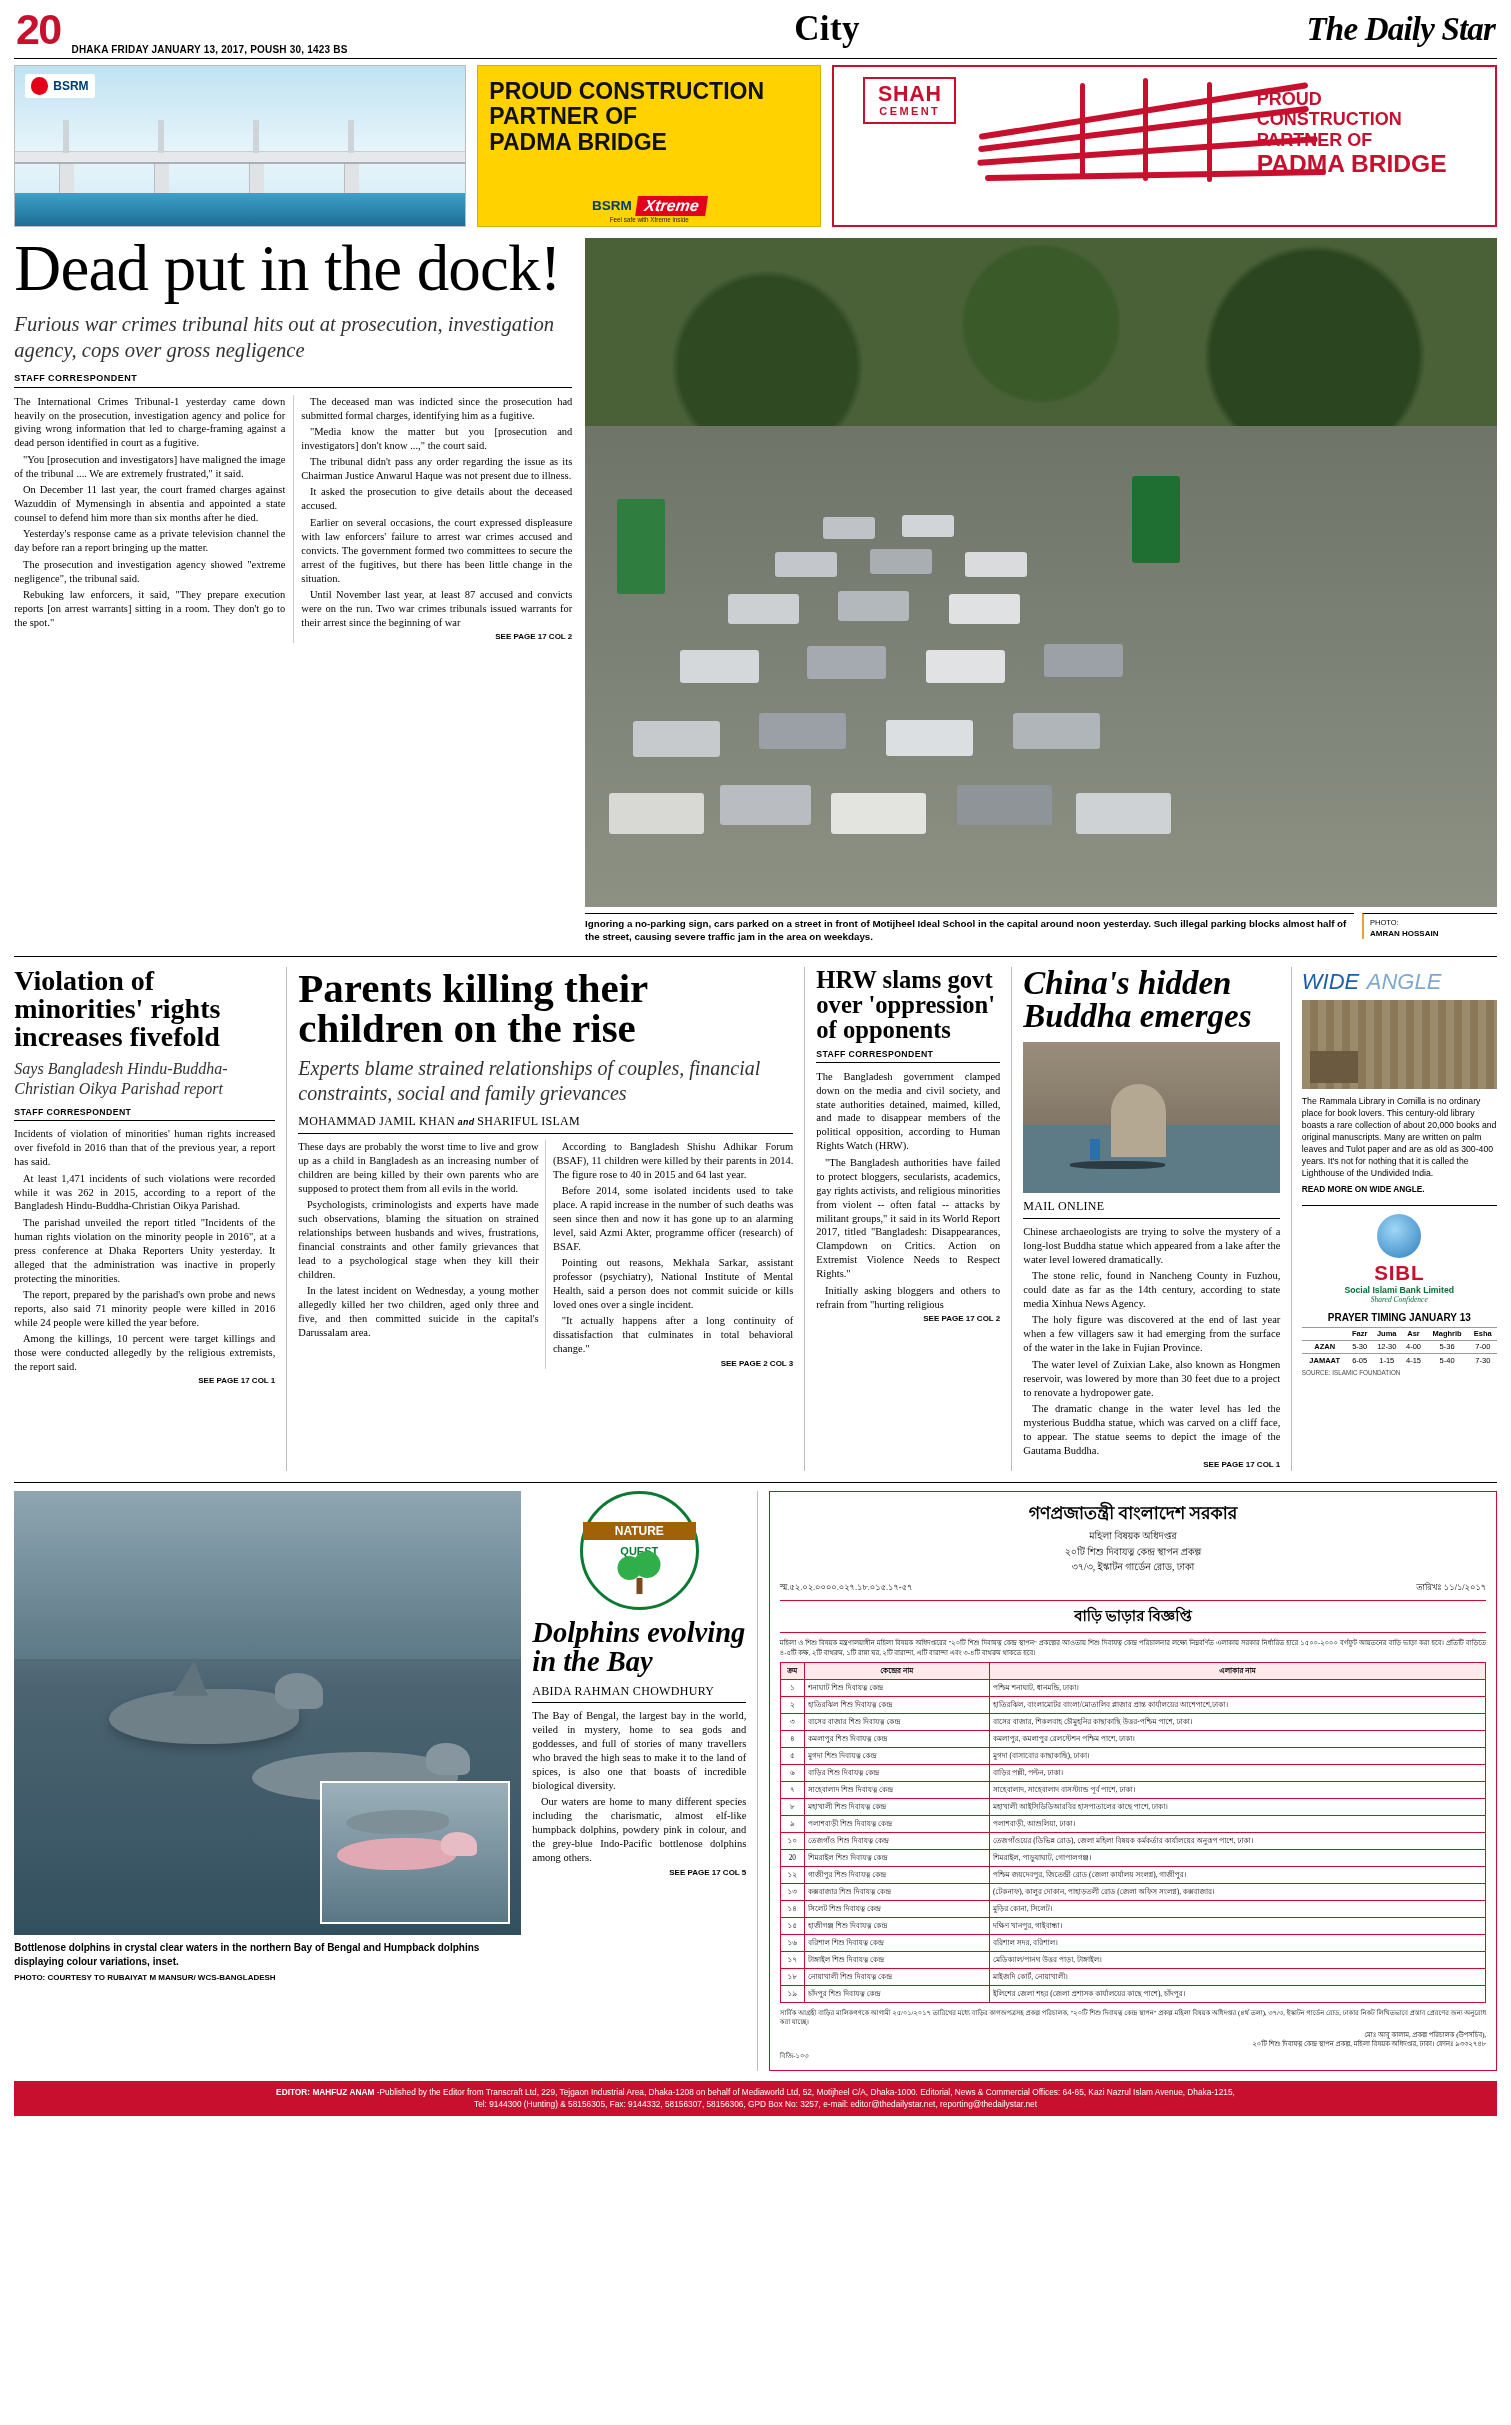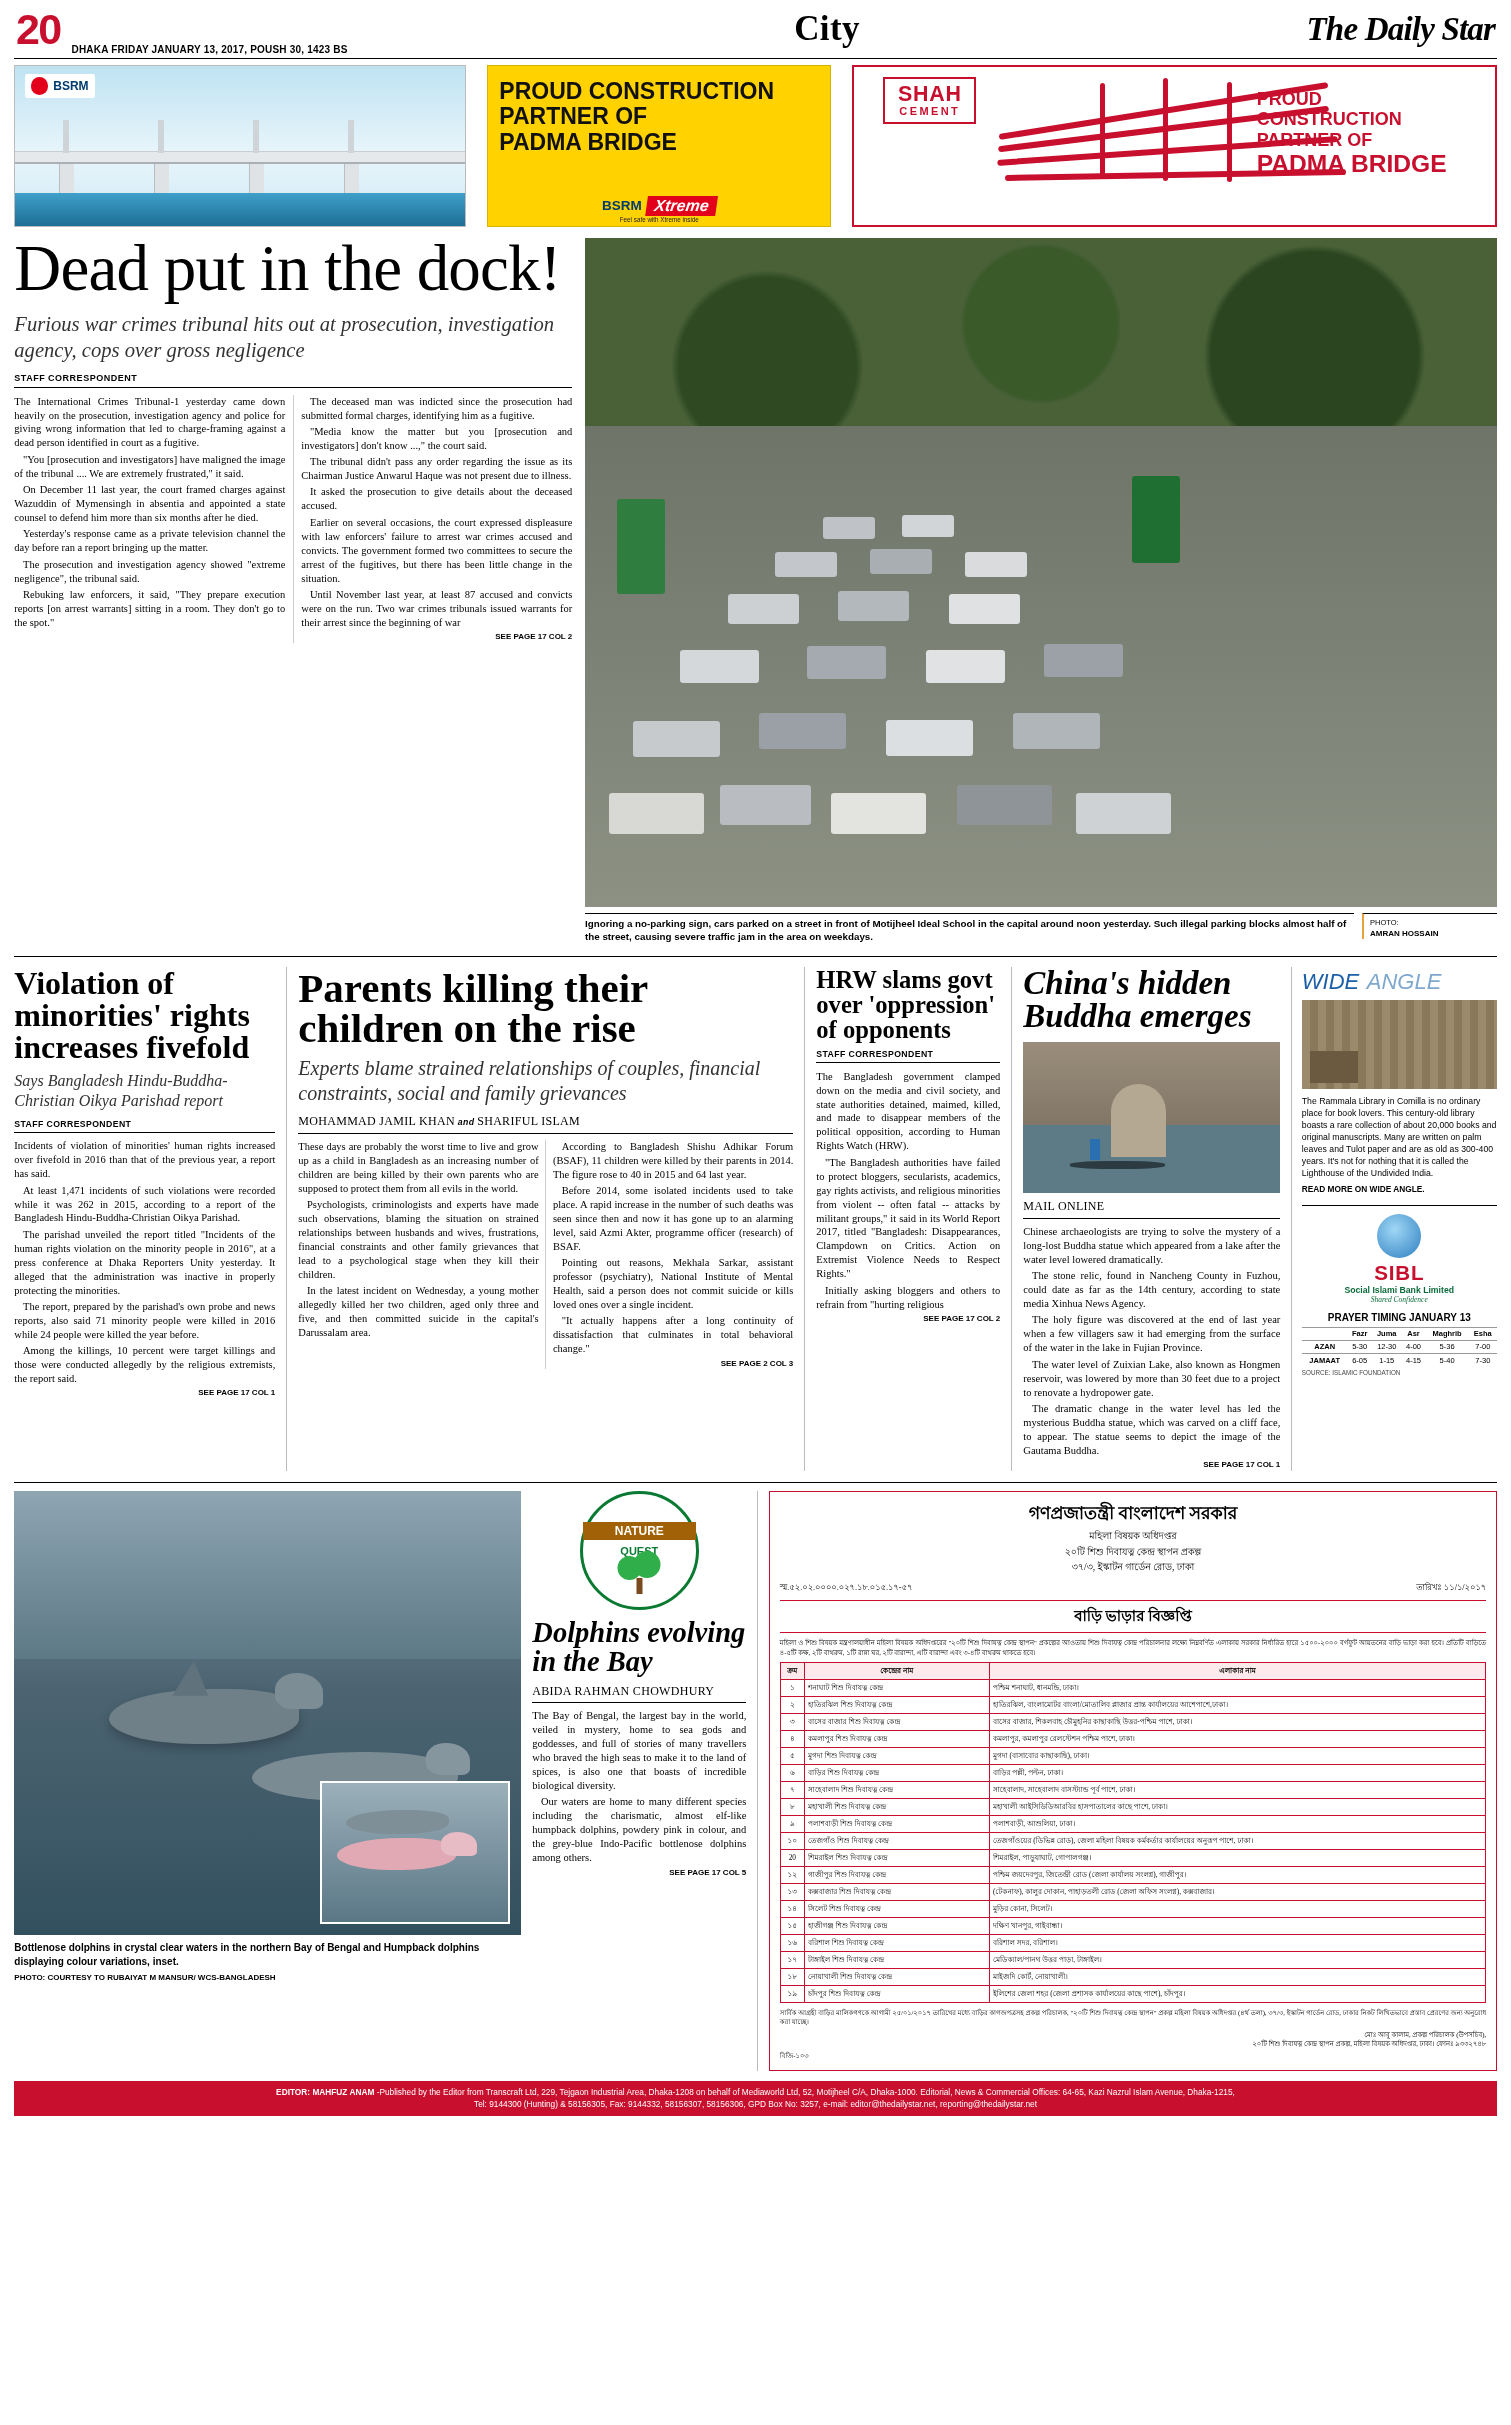--- a/index.html
+++ b/index.html
@@ -14,21 +14,21 @@
   .page { position:relative; width:1511px; height:2426px; padding:0 14.3px; }
 
   
   .masthead { display:flex; align-items:center; height:59px; border-bottom:1.6px solid #000; padding:0 1.6px; }
   .page-num { font-family:"Liberation Sans", sans-serif; font-weight:bold; font-size:43px; color:#c8102e; line-height:1; letter-spacing:-1.6px; }
   .dateline { font-family:"Liberation Sans", sans-serif; font-size:10px; font-weight:bold; letter-spacing:0.2px; margin-left:11px; padding-bottom:3.2px; align-self:flex-end; }
   .section-title { flex:1; text-align:center; font-family:"Liberation Serif", serif; font-size:35px; font-weight:bold; letter-spacing:0.4px; }
   .logo { font-family:"Liberation Serif", serif; font-size:33px; font-style:italic; font-weight:bold; letter-spacing:-0.8px; white-space:nowrap; }
 
   
-  .adstrip { display:flex; gap:21px; margin-top:6.3px; height:162px; }
+  .adstrip { display:flex; gap:11px; margin-top:6.3px; height:162px; }
   .ad-bsrm { position:relative; width:452px; background:linear-gradient(#bfe3f2,#e8f5fb 55%,#cfe9f5); border:0.8px solid #bbb; overflow:hidden; }
   .bsrm-logo { position:absolute; top:8px; left:9.5px; background:#fff; border-radius:2.4px; padding:3.2px 6.3px; display:flex; align-items:center; gap:4.8px; }
   .bsrm-dot { width:17.4px; height:17.4px; border-radius:50%; background:#e2001a; }
   .bsrm-text { font-family:"Liberation Sans", sans-serif; font-size:12px; font-weight:bold; color:#003b6f; line-height:1.02; }
   .bridge { position:absolute; left:0; right:0; bottom:32px; height:62px; }
   .bridge .deck { position:absolute; left:0; right:0; top:19px; height:12.7px; background:#e6e9ec; border-top:1.6px solid #c9ced3; border-bottom:2.4px solid #aab0b6; }
   .bridge .pier { position:absolute; top:32px; width:14.3px; height:32px; background:#dfe3e6; border-left:1.6px solid #b9bec2; }
   .bridge .cablebar { position:absolute; top:-12.7px; width:5.5px; height:33px; background:#cfd4d8; }
   .water { position:absolute; left:0; right:0; bottom:0; height:33px; background:linear-gradient(#3fa0c9,#1d6e96); }
   .ad-yellow { width:344px; background:#ffd200; border:0.8px solid #d8b400; position:relative; padding:12.7px 11px; }
@@ -65,21 +65,21 @@
   .credit b { display:block; font-size:8px; }
 
   
   .band { display:flex; gap:11px; margin-top:12.7px; border-top:1.6px solid #000; padding-top:9.5px; }
   .bcol { }
   .c1 { width:261px; }
   .c2 { width:507px; border-left:0.8px solid #bbb; padding-left:11px; }
   .c3 { width:196px; border-left:0.8px solid #bbb; padding-left:11px; }
   .c4 { width:269px; border-left:0.8px solid #bbb; padding-left:11px; }
   .c5 { flex:1; border-left:0.8px solid #bbb; padding-left:9.5px; }
-  .h-ser { font-size:32px; line-height:1.0; margin:0 0 8px; }
+  .h-ser { font-size:28px; line-height:1.0; margin:0 0 8px; }
   .h-big { font-size:41px; line-height:0.97; margin:2px 0 8px; }
   .h-sm { font-size:24.6px; line-height:1.03; margin:0 0 6.3px; }
   .h-it { font-style:italic; font-size:33px; line-height:1.02; margin:0 0 8px; }
   .kicker { font-style:italic; font-size:16px; line-height:1.25; color:#333; margin-bottom:8px; }
   .kicker-lg { font-style:italic; font-size:20px; line-height:1.25; color:#333; margin-bottom:8px; }
   .byl { font-family:"Liberation Sans", sans-serif; font-size:8.7px; font-weight:bold; letter-spacing:0.4px; border-bottom:0.8px solid #000; padding-bottom:3.2px; margin-bottom:6.3px; }
   .byl-sc { font-variant:small-caps; font-family:"Liberation Serif", serif; font-size:12px; letter-spacing:0.3px; font-weight:normal; }
   .body { font-size:10.5px; line-height:1.33; text-align:justify; }
   .body p { margin:0 0 2.4px; text-indent:8.7px; }
   .body p.first { text-indent:0; }

